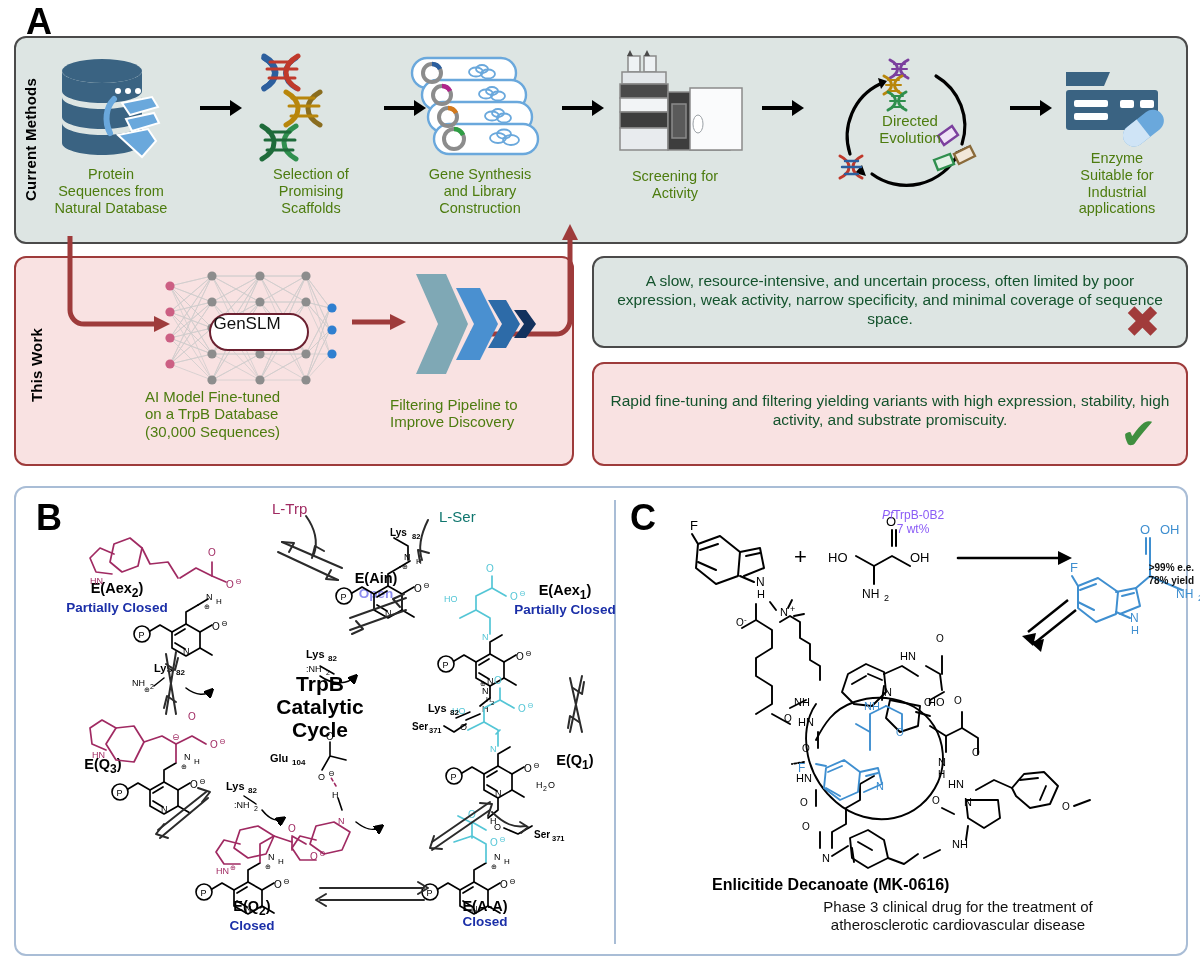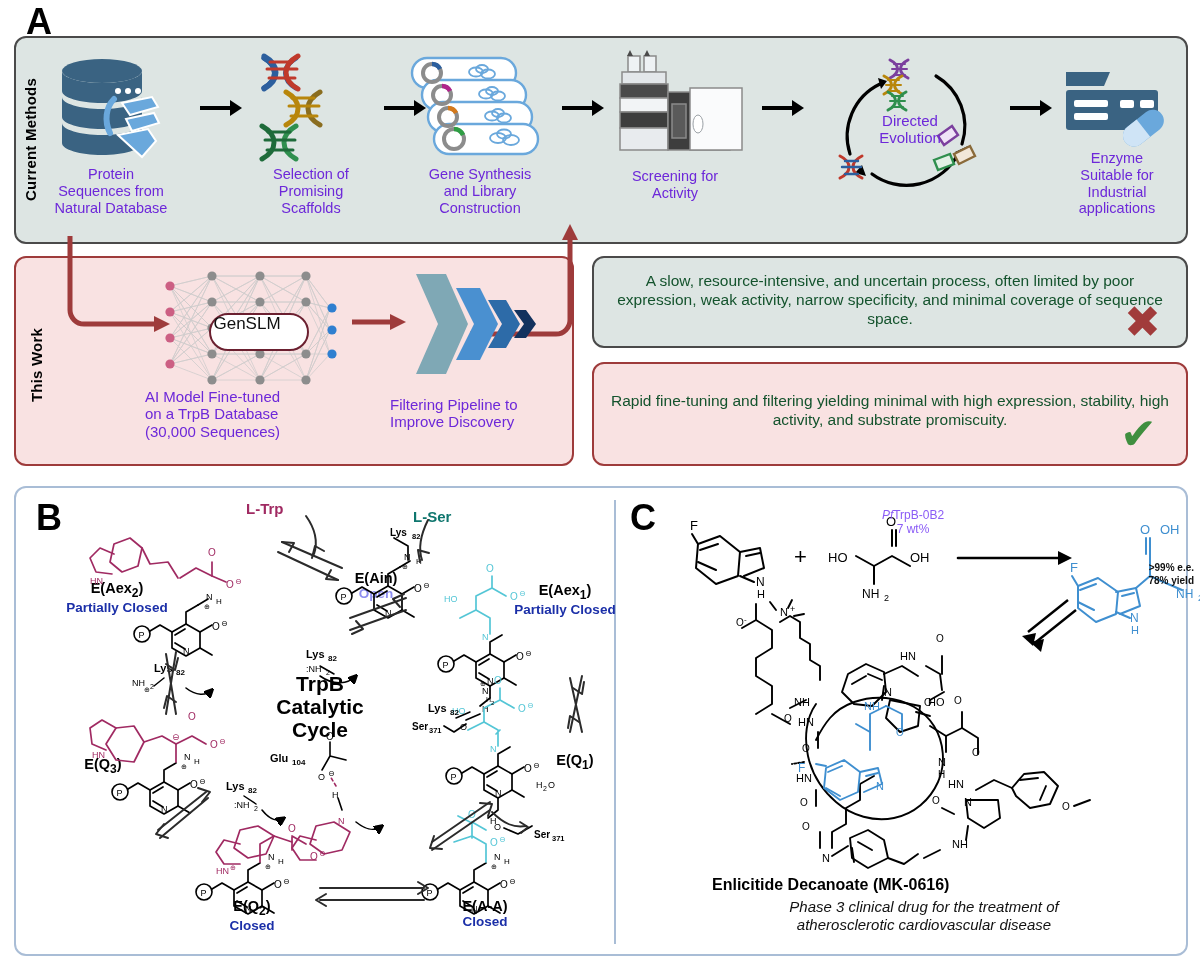--- a/index.html
+++ b/index.html
@@ -6,21 +6,21 @@
   body{width:1200px;height:971px;position:relative;
        font-family:"Liberation Sans","DejaVu Sans",sans-serif;
        color:#1a1a1a;overflow:hidden;}
 
   
   .panel-letter{position:absolute;font-weight:bold;font-size:36px;line-height:1;color:#000;}
   .box{position:absolute;box-sizing:border-box;border-radius:12px;}
   .vlabel{position:absolute;font-weight:bold;font-size:15px;
           writing-mode:vertical-rl;transform:rotate(180deg);
           letter-spacing:.2px;color:#000;text-align:center;}
-  .cap{position:absolute;text-align:center;font-size:14.5px;line-height:1.16;color:#6d28d9;}
+  .cap{position:absolute;text-align:center;font-size:14.5px;line-height:1.16;color:#4d7c0f;}
   .arrow-blk{position:absolute;height:0;display:flex;align-items:center;}
   .arrow-blk .shaft{height:4px;background:#000;}
   .arrow-blk .head{width:0;height:0;border-top:8px solid transparent;
                    border-bottom:8px solid transparent;border-left:12px solid #000;}
 
   
   #boxCurrent{left:14px;top:36px;width:1174px;height:208px;
               background:#dde5e3;border:2px solid #4a4a4a;}
   #boxThis{left:14px;top:256px;width:560px;height:210px;
            background:#f9e2e2;border:2px solid #9e3b3b;}
@@ -37,21 +37,21 @@
   
   #boxBC{left:14px;top:486px;width:1174px;height:470px;
          background:#ffffff;border:2px solid #a9bdd6;}
   .divider{position:absolute;width:2px;background:#a9bdd6;}
   .stlabel{position:absolute;text-align:center;line-height:1.12;}
   .stlabel .n{font-weight:bold;font-size:14.5px;color:#000;display:block;}
   .stlabel .s{font-weight:bold;font-size:13.5px;color:#1b2fa8;display:block;}
   .stlabel .so{font-weight:bold;font-size:13.5px;color:#8d8df0;display:block;}
   .cycTitle{position:absolute;text-align:center;font-weight:bold;font-size:21px;
             line-height:1.1;color:#000;}
-  .subst{position:absolute;font-weight:bold;font-size:15px;}
+  .subst{position:absolute;font-weight:normal;font-size:15px;margin-left:26px;}
   .trp{color:#a02a62;}
   .ser{color:#0f766e;}
 
   
   .cText{position:absolute;text-align:center;}
   #cCond{font-size:12px;font-weight:normal;line-height:1.2;color:#8b5cf6;}
   #cYield{position:absolute;font-size:10px;font-weight:bold;line-height:1.25;color:#111;text-align:right;}
   #cName{position:absolute;width:480px;text-align:left;font-weight:bold;
          font-size:16px;color:#000;}
   #cDesc{position:absolute;width:480px;text-align:center;font-size:15px;
@@ -356,21 +356,21 @@
 </div>
 <div class="cap" style="left:390px;top:396px;width:180px;text-align:left;font-size:15px;">
   Filtering Pipeline to<br>Improve Discovery
 </div>
 
 <div class="box" id="boxNeg"></div>
 <div class="calloutTxt" style="top:272px;left:608px;width:564px;">A slow, resource-intensive, and uncertain process, often limited by poor expression, weak activity, narrow specificity, and minimal coverage of sequence space.</div>
 <div class="markX" style="left:1124px;top:300px;">✖</div>
 
 <div class="box" id="boxPos"></div>
-<div class="calloutTxt" style="top:392px;left:608px;width:564px;">Rapid fine-tuning and filtering yielding minimal with high expression, stability, high activity, and substrate promiscuity.</div>
+<div class="calloutTxt" style="top:392px;left:608px;width:564px;">Rapid fine-tuning and filtering yielding variants with high expression, stability, high activity, and substrate promiscuity.</div>
 <div class="markV" style="left:1120px;top:412px;">✔</div>
 
 <div class="box" id="boxBC"></div>
 <div class="divider" style="left:614px;top:500px;height:444px;"></div>
 
 <div class="panel-letter" style="left:36px;top:500px;">B</div>
 <div class="panel-letter" style="left:630px;top:500px;">C</div>
 
 <div class="cycTitle" style="left:250px;top:672px;width:140px;">
   TrpB<br>Catalytic<br>Cycle
@@ -851,15 +851,15 @@
      <path d="M130 132v-18l16-8"></path>
      <text x="124" y="110" font-size="11" stroke="none" fill="#3f8fd0">NH</text>
      <path d="M146 106l16 8v16"></path>
      <text x="156" y="136" font-size="10" stroke="none" fill="#3f8fd0">O</text>
    </g>
  </g>
 </svg>
 </div>
 
 <div id="cName" style="left:712px;top:876px;">Enlicitide Decanoate (MK-0616)</div>
-<div id="cDesc" style="left:684px;top:898px;font-style:italic;">
+<div id="cDesc" style="left:718px;top:898px;">
   Phase 3 clinical drug for the treatment of<br>atherosclerotic cardiovascular disease
 </div>
 
 </body></html>

